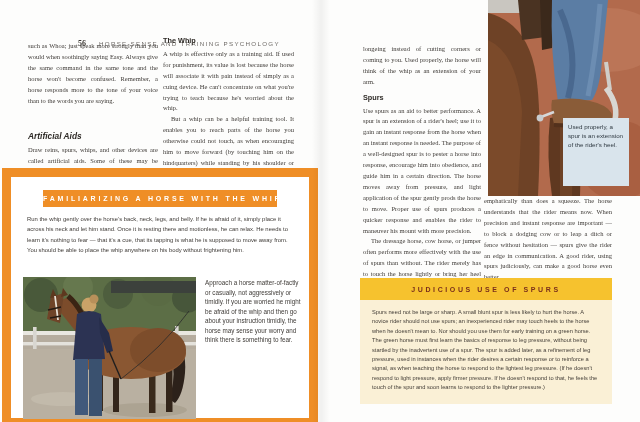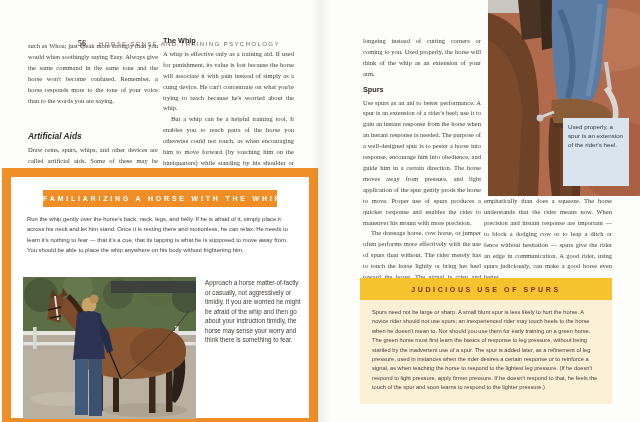--- a/index.html
+++ b/index.html
@@ -20,21 +20,21 @@
   .col p { margin:0; }
   .col p.indent { text-indent:8px; }
   .col p + p { margin-top:0px; }
   .sec-head {
     font-family:"Liberation Sans",sans-serif; font-weight:bold; font-size:7.3px;
     color:#2f2b27; margin:5px 0 2px 0; text-align:left;
   }
   .sec-head.big-italic { font-size:8.4px; font-style:italic; margin:25px 0 3px 0; }
   #col1 { left:28px; top:41px; width:130px; }
   #col2 { left:163px; top:36px; width:131px; }
-  #col3 { left:363px; top:36px; width:118px; }
+  #col3 { left:363px; top:44px; width:118px; }
   #col4 { left:484px; top:196px; width:128px; }
   
   .whip-box {
     position:absolute; left:2px; top:168px; width:316px; height:260px;
     background:var(--orange,#ef8e26);
   }
   .whip-box-inner {
     position:absolute; left:9px; top:9px; right:9px; bottom:10px; background:#ffffff;
   }
   .feature-title-orange {

